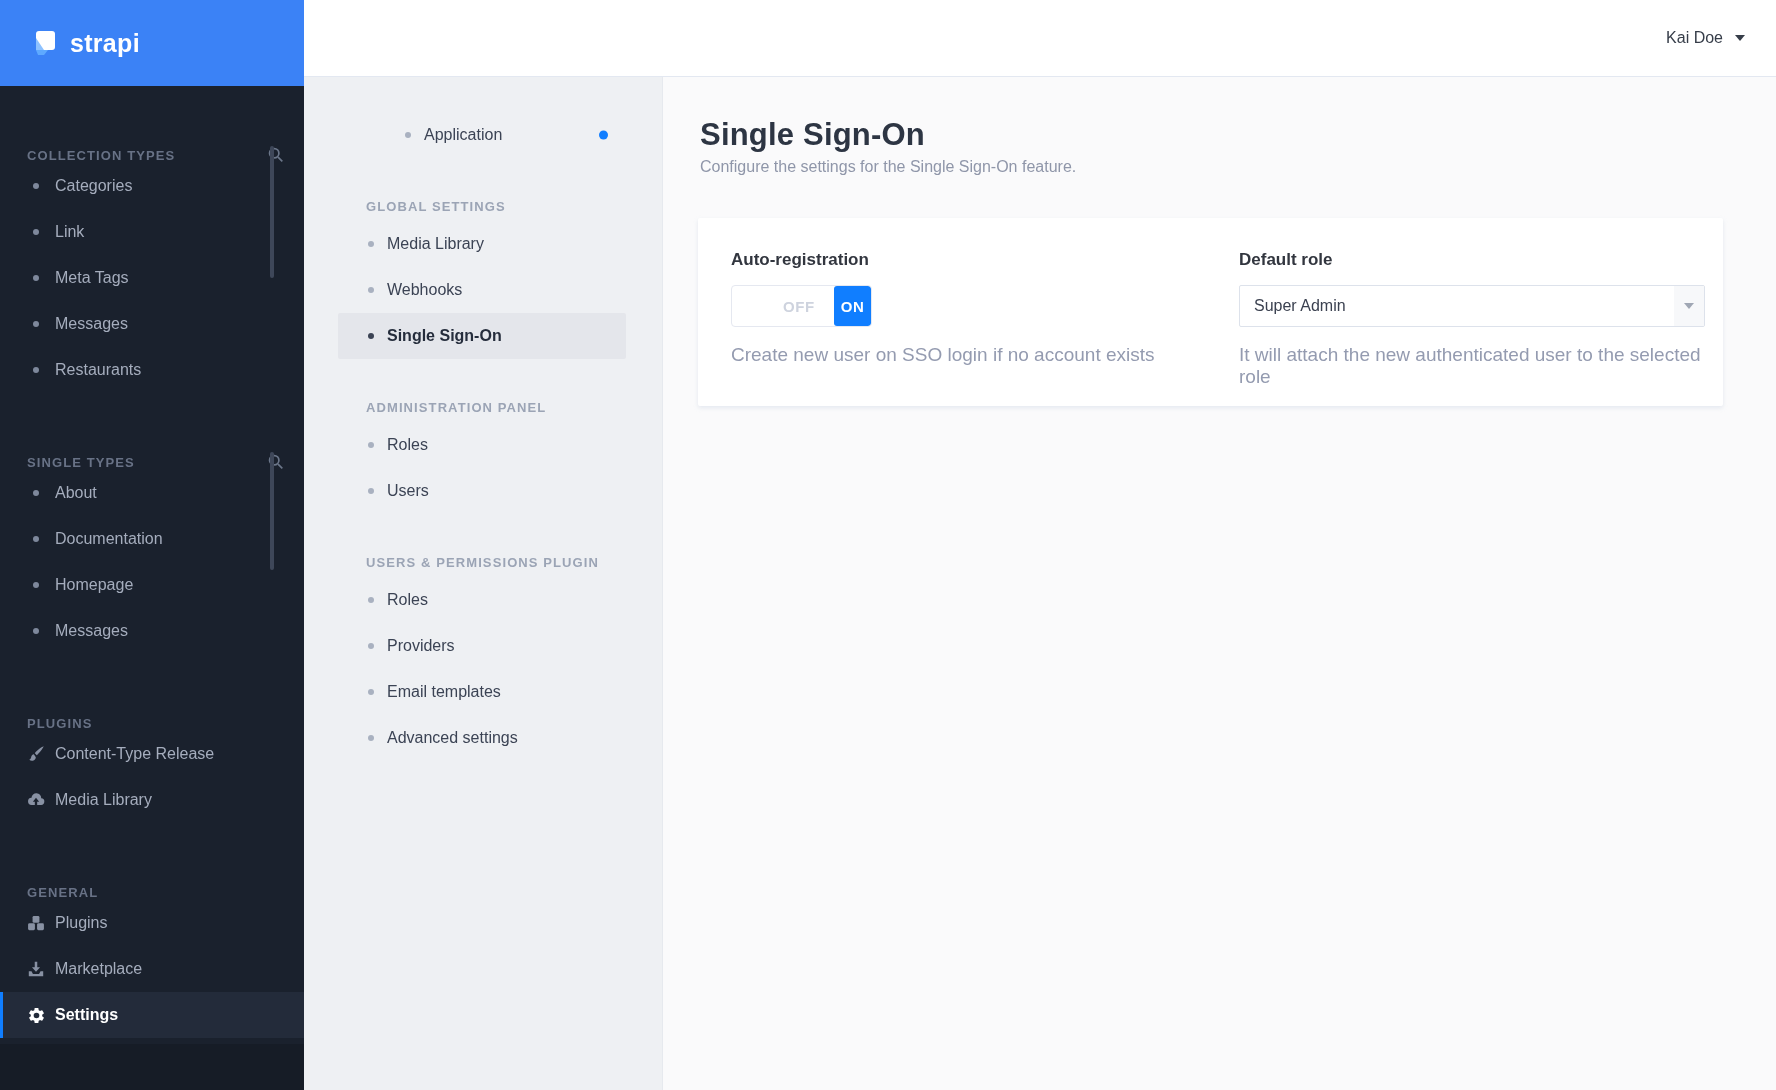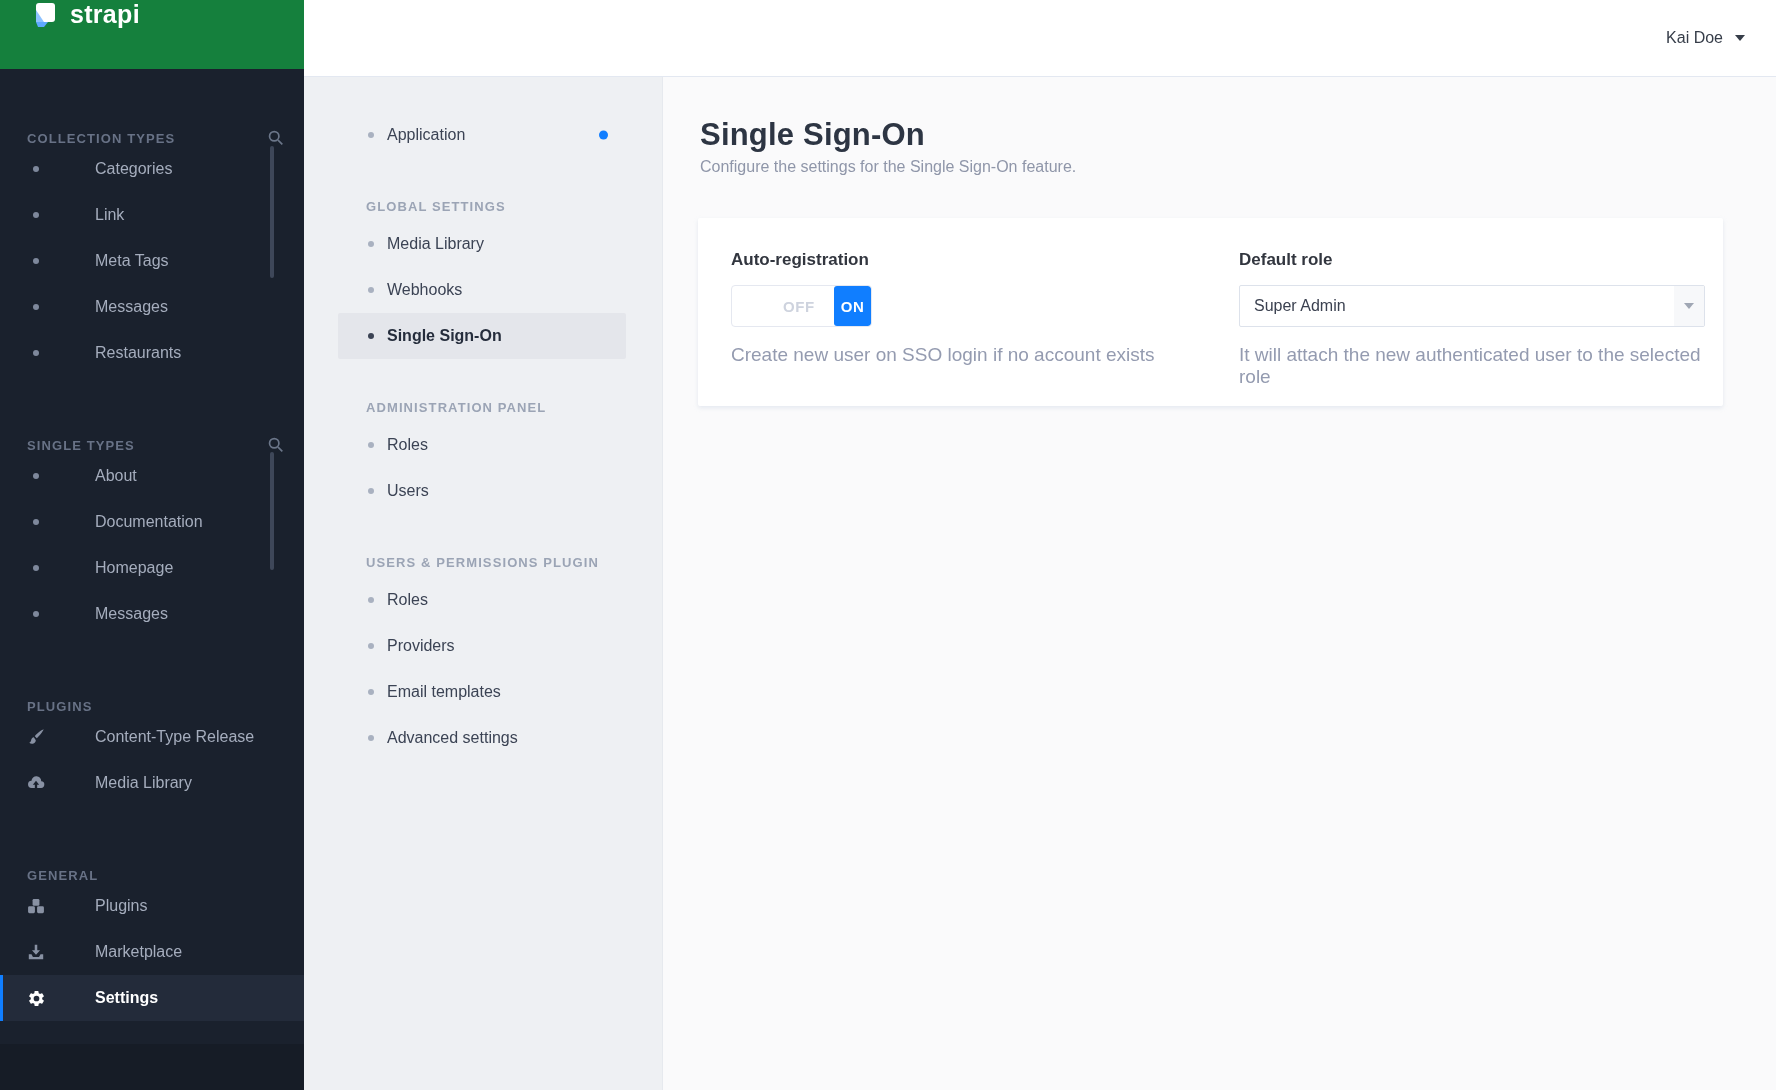--- a/index.html
+++ b/index.html
@@ -10,41 +10,41 @@
     position:relative;
     color:#32363f;
   }
 
   
   .primary-sidebar {
     position:absolute; left:0; top:0; width:304px; height:1090px;
     background:#1a212d; z-index:5; overflow:hidden;
   }
   .brand {
-    height:69px; background:#15803d; display:flex; align-items:flex-start;
+    height:86px; background:#3b82f6; display:flex; align-items:center;
     padding-left:28px;
   }
   .brand-name {
     color:#fff; font-size:25px; font-weight:bold; margin-left:12px;
     letter-spacing:.3px;
   }
   .nav-section { margin-top:34px; }
   .nav-section.first { margin-top:15px; }
   .section-header {
     height:30px; display:flex; align-items:flex-end;
     padding:0 20px 0 27px;
     margin-top:47px;
   }
   .section-title {
     flex:1; font-size:13px; font-weight:bold; letter-spacing:1.1px;
     color:#687286; text-transform:uppercase;
   }
   .p-item {
     height:46px; display:flex; align-items:center; cursor:pointer;
-    color:#a5adbd; font-size:16px; position:relative;gap:40px;
+    color:#a5adbd; font-size:16px; position:relative;
   }
   .p-item .bullet {
     width:6px; height:6px; border-radius:50%; background:#7e889c;
     margin:0 16px 0 33px; flex:none;
   }
   .p-item .nav-ico {
     width:20px; height:20px; margin:0 9px 0 26px; flex:none;
     display:flex; align-items:center; justify-content:center; color:#8891a3;
   }
   .p-item.active {
@@ -62,21 +62,21 @@
   .scroll-thumb {
     position:absolute; left:270px; width:4px; border-radius:2px;
     background:#3e4759;
   }
 
   
   .settings-sidebar {
     position:absolute; left:304px; top:77px; width:359px; height:1013px;
     background:#eef0f3; border-right:1px solid #e6e9ee; z-index:3;
   }
-  .s-top { margin-top:35px; }
+  .s-top { margin-top:35px;padding-left:37px; }
   .s-section-header {
     height:30px; display:flex; align-items:center; padding-left:62px;
     margin-top:33px;
   }
   .s-section-title {
     font-size:13px; font-weight:bold; letter-spacing:1.1px;
     color:#9ba4b5; text-transform:uppercase;
   }
   .s-item {
     height:46px; display:flex; align-items:center; cursor:pointer;

